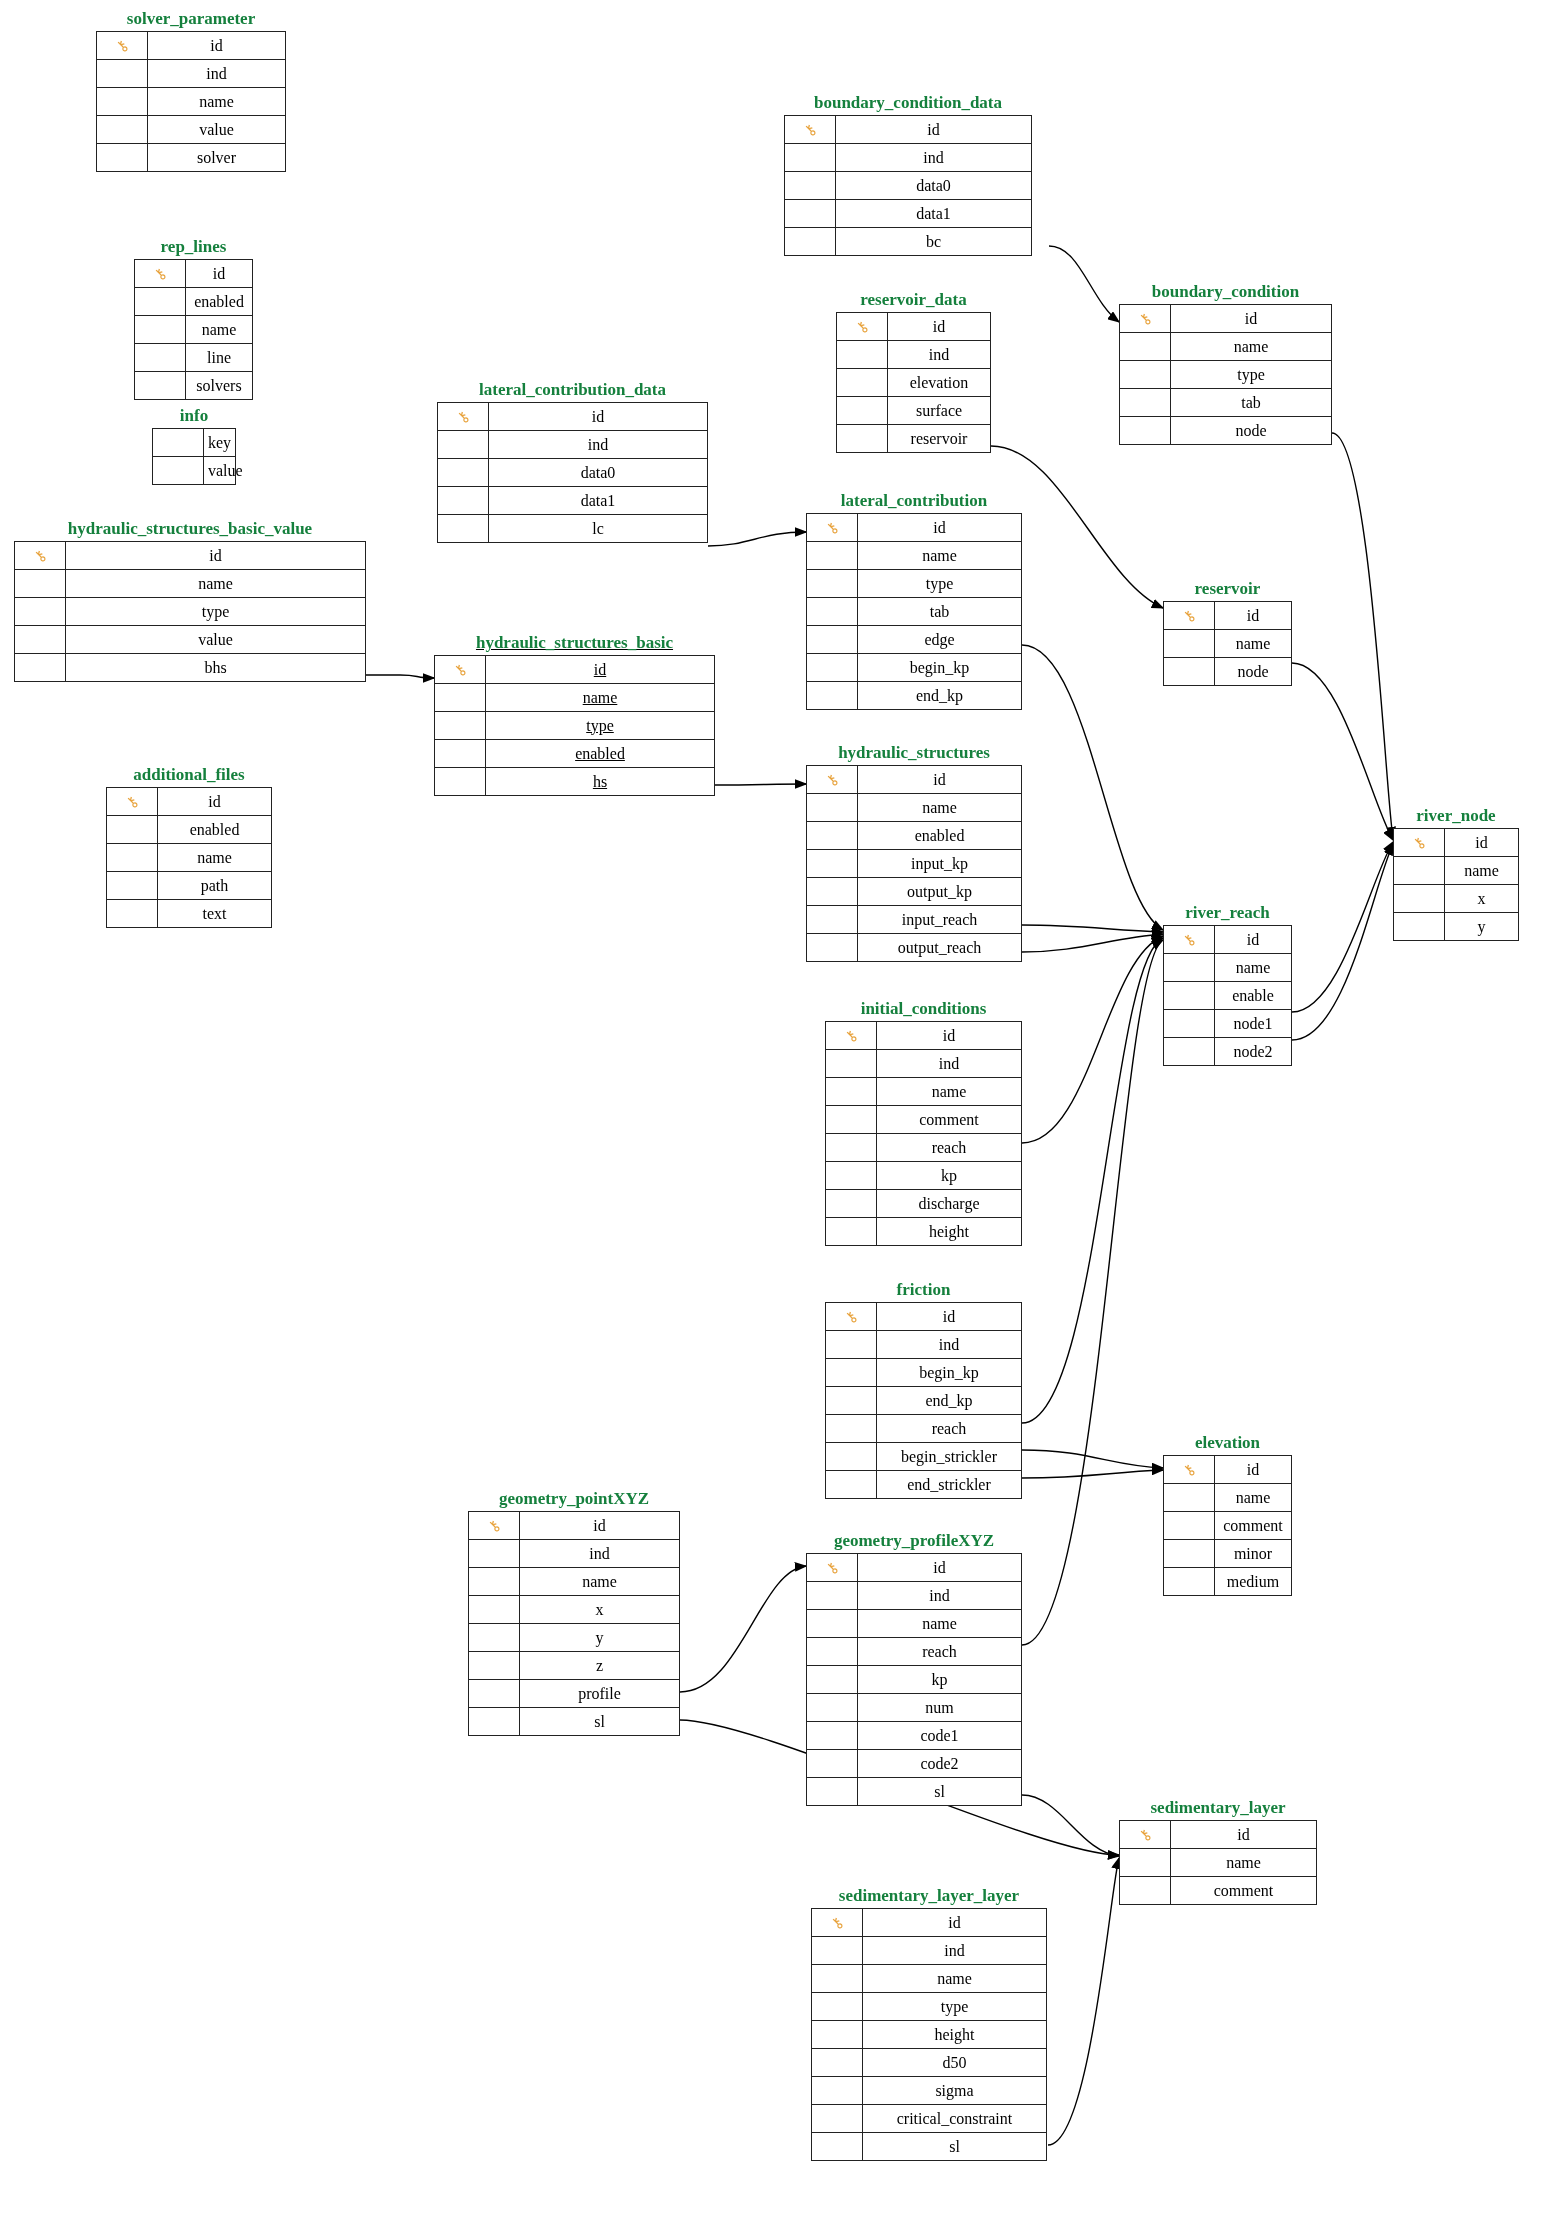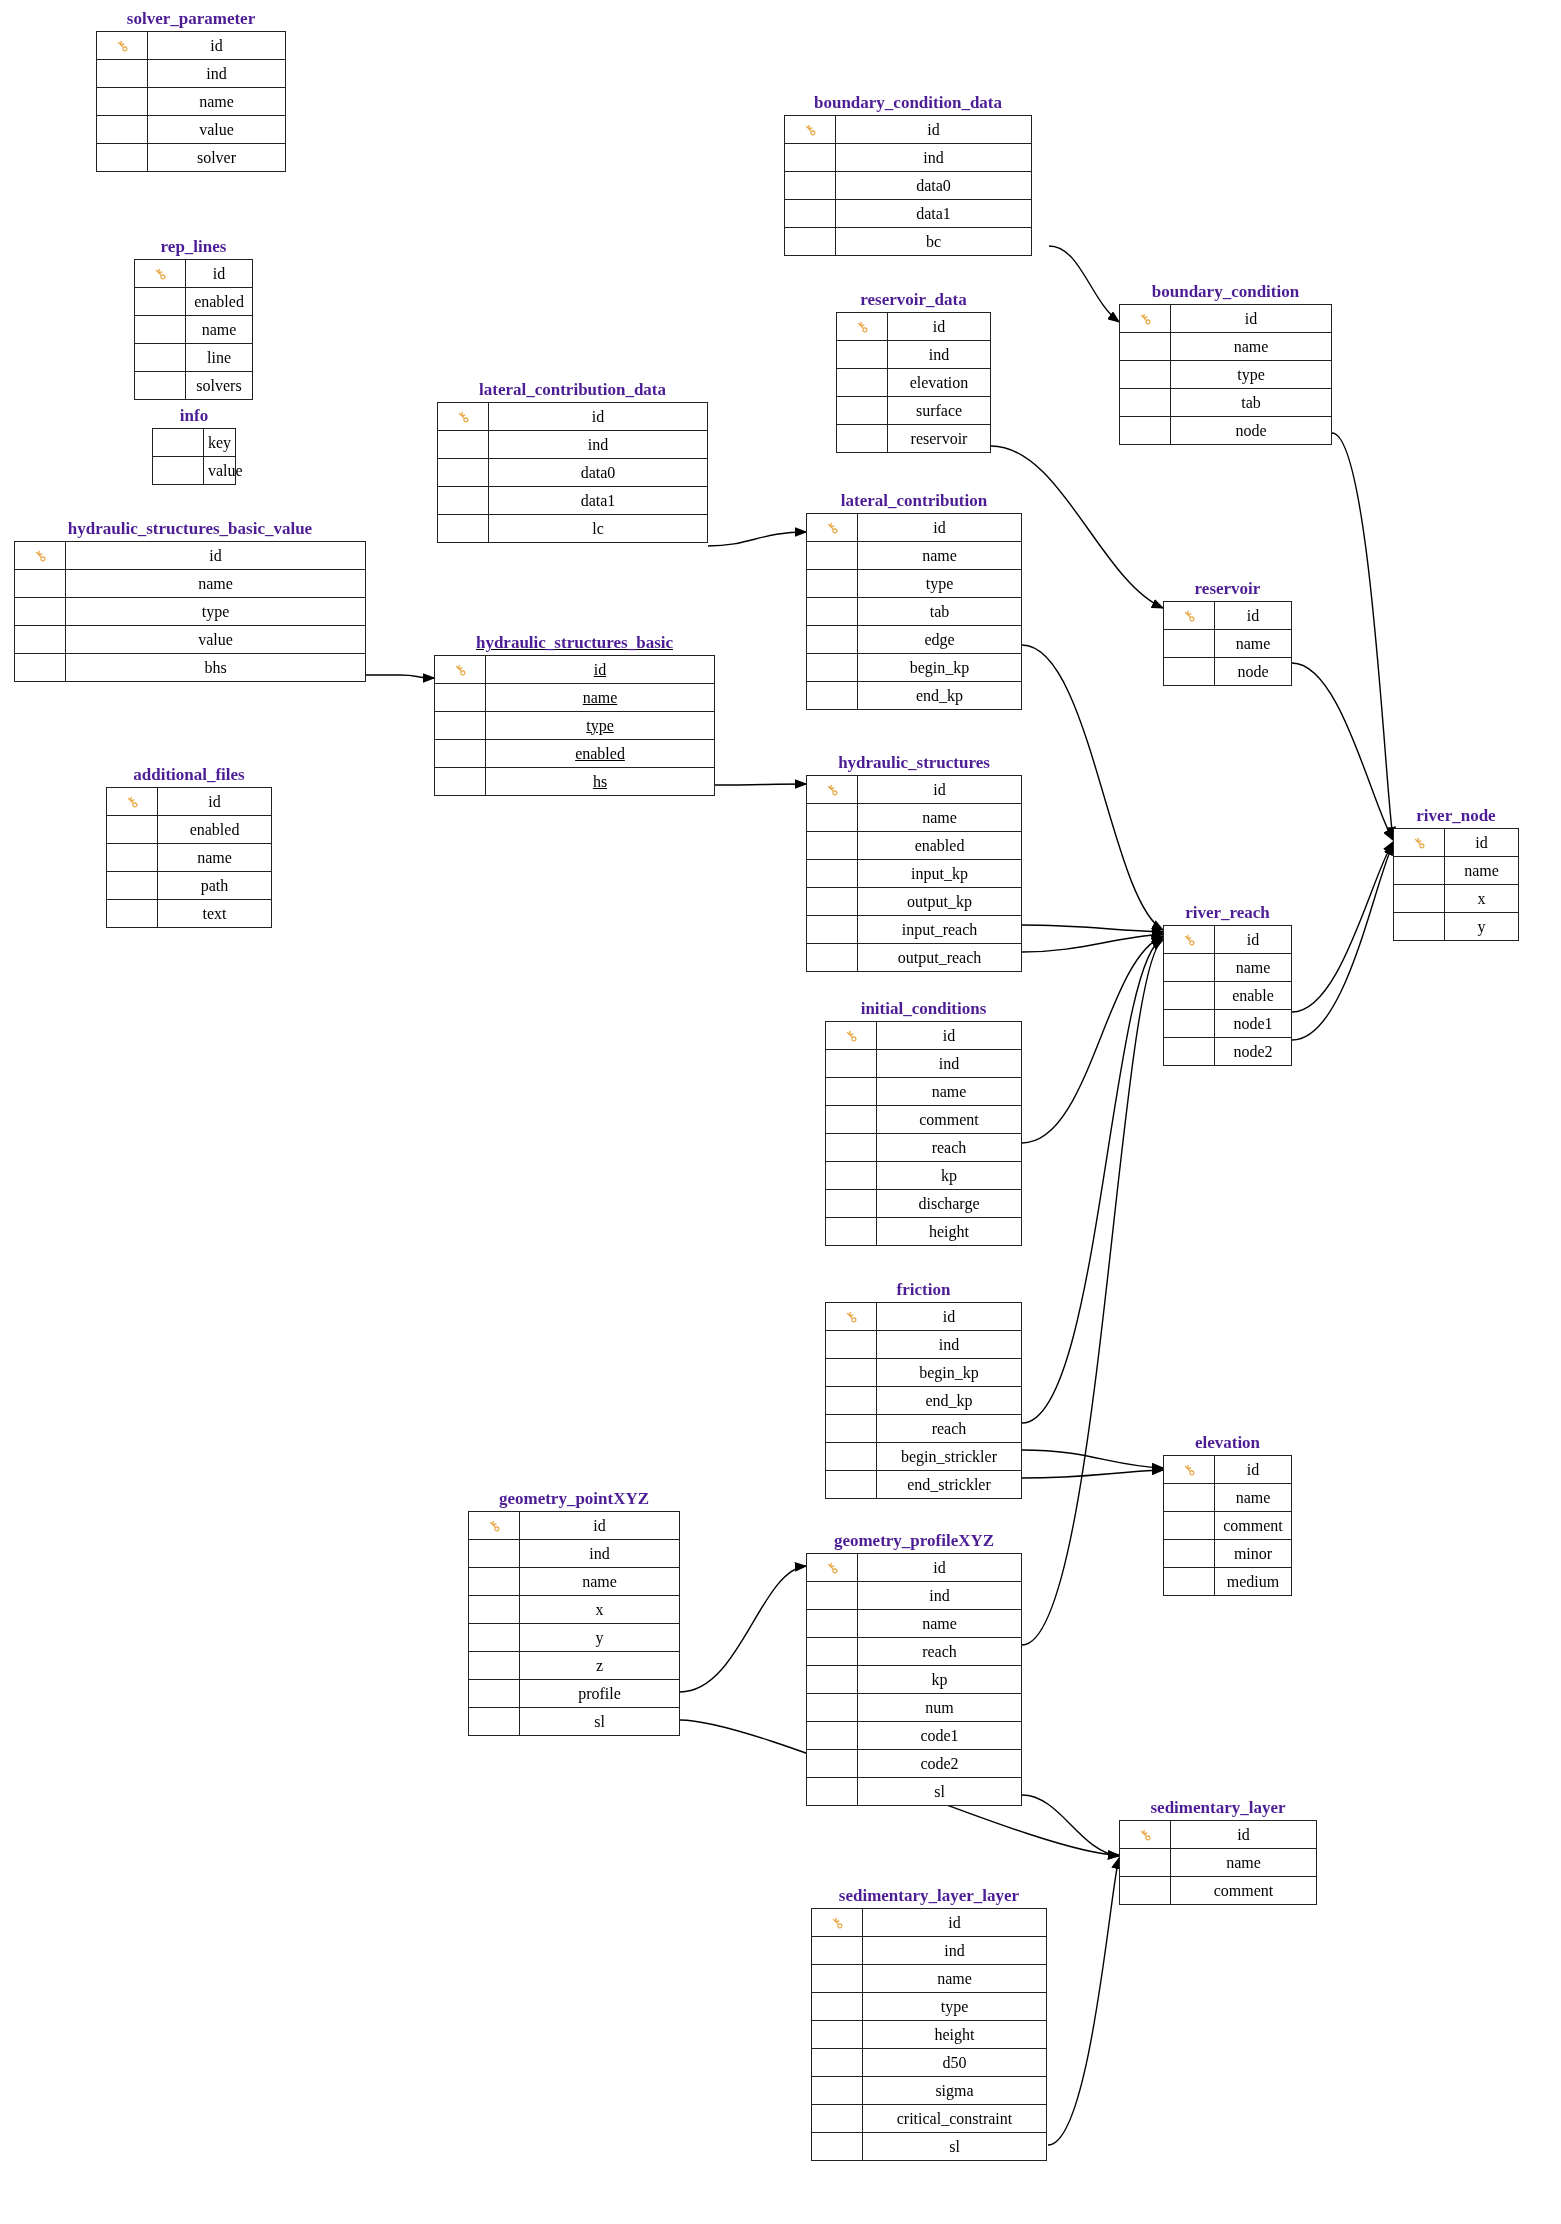--- a/index.html
+++ b/index.html
@@ -18,21 +18,21 @@
   .entity {
     position: absolute;
     box-sizing: border-box;
   }
   .entity-title {
     text-align: center;
     font-weight: bold;
     font-size: 17px;
     line-height: 20px;
     padding: 1px 6px 2px 6px;
-    color: #4c1d95;
+    color: #15803d;
     white-space: nowrap;
   }
   table.cols {
     border-collapse: collapse;
     background: #ffffff;
     table-layout: fixed;
     width: 100%;
   }
   table.cols td {
     border: 1px solid #222222;
@@ -363,21 +363,21 @@
               <td class="keycell"></td>
               <td>begin_kp</td>
             </tr>
             <tr>
               <td class="keycell"></td>
               <td>end_kp</td>
             </tr>
           </tbody>
         </table>
       </div>
-      <div class="entity" style="left: 806px; top: 742px; width: 216px; margin-top: 10px;">
+      <div class="entity" style="left: 806px; top: 742px; width: 216px;">
         <div class="entity-title">hydraulic_structures</div>
         <table class="cols">
           <tbody>
             <tr>
               <td class="keycell"><span class="keyicon">⚷</span></td>
               <td>id</td>
             </tr>
             <tr>
               <td class="keycell"></td>
               <td>name</td>

